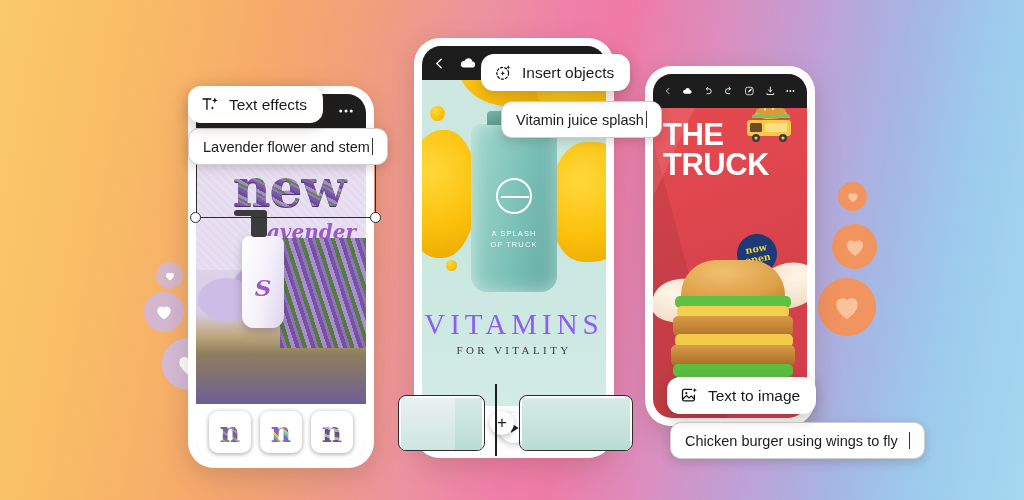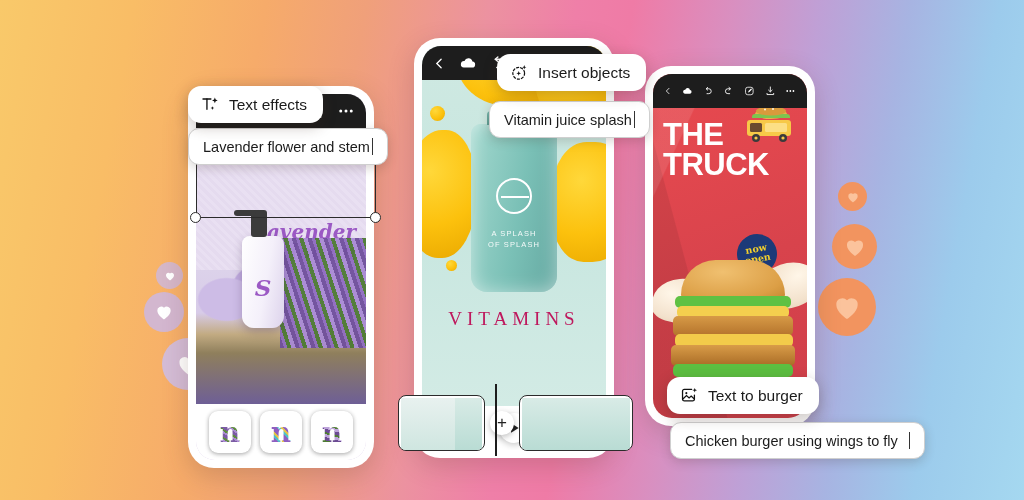--- a/index.html
+++ b/index.html
@@ -185,21 +185,21 @@
     position:absolute; left:50%; top:54px; transform:translateX(-50%);
     width:36px; height:36px; border-radius:50%; border:2.2px solid #fff;
   }
   .jar-logo::after { content:""; position:absolute; left:3px; top:16px; width:28px; height:2.2px; background:#fff; }
   .jar-txt {
     position:absolute; left:0; right:0; top:104px; text-align:center;
     color:rgba(255,255,255,.92); font-size:7.5px; letter-spacing:1.1px; line-height:11px;
   }
   .vit-title {
     position:absolute; left:0; right:0; top:262px; text-align:center;
-    font-family:"Liberation Serif", serif; font-size:19px; letter-spacing:5px; color:#be185d;
+    font-family:"Liberation Serif", serif; font-size:29px; letter-spacing:5px; color:#8b5cf6;
   }
   .vit-sub {
     position:absolute; left:0; right:0; top:298px; text-align:center;
     font-family:"Liberation Serif", serif; font-size:11px; letter-spacing:3.4px; color:#3a3a3a;
   }
   .vid-ctrl {
     position:absolute; left:0; right:0; bottom:0; height:44px;
     background:#fff; display:flex; align-items:center; justify-content:center; gap:24px;
     font-size:12.5px; color:#222; z-index:7;
   }
@@ -302,20 +302,21 @@
   <svg width="32" height="32" viewBox="0 0 24 24">
     <path d="M12 21s-8-5.2-8-10.4A4.6 4.6 0 0 1 12 7a4.6 4.6 0 0 1 8 3.6C20 15.8 12 21 12 21z" fill="#fbc39c"></path>
   </svg>
 </div>
 
 <div class="phone" id="phone-left">
   <div class="screen">
     <div class="lav-bg"></div>
     <div class="lav-paper"></div>
 
+    <div class="new-word">new</div>
 
     <div class="lav-sub">
       <div>lavender</div>
       <div>lotion</div>
     </div>
 
     <div class="lav-photo">
       <div class="lav-flowers"></div>
       <div class="bottle">
         <div class="bottle-logo">S</div>
@@ -392,25 +393,26 @@
     <div class="splash" style="left:-18px; top:84px; width:72px; height:128px; border-radius:56% 44% 50% 50%;"></div>
     <div class="splash" style="left:130px; top:96px; width:84px; height:120px; border-radius:46% 54% 58% 42%;"></div>
     <div class="splash" style="left:8px; top:60px; width:15px; height:15px;"></div>
     <div class="splash" style="left:24px; top:214px; width:11px; height:11px;"></div>
     <div class="splash" style="left:176px; top:68px; width:9px; height:9px;"></div>
 
     <div class="jar">
       <div class="jar-logo"></div>
       <div class="jar-txt">
         <div>A SPLASH</div>
-        <div>OF SPLASH</div>
+        <div>OF TRUCK</div>
       </div>
     </div>
 
     <div class="vit-title">VITAMINS</div>
+    <div class="vit-sub">FOR VITALITY</div>
 
     <div class="vid-ctrl">
       <span>0:03</span>
       <span class="play-btn">
         <svg viewBox="0 0 24 24">
             <path d="M7 4l13 8-13 8z" fill="#222"></path>
           </svg>
       </span>
       <span>0:09</span>
     </div>
@@ -430,32 +432,32 @@
         <svg viewBox="0 0 24 24" fill="none" stroke="#fff" stroke-width="1.9" stroke-linecap="round">
           <path d="M8 7H13a5.5 5.5 0 0 1 0 11h-4"></path>
             <path d="M10.5 4L7 7l3.5 3"></path>
           </svg>
       </span>
       <div class="sp"></div>
     </div>
   </div>
 </div>
 
-<div class="pill" style="left:497px; top:54px;text-align:right;">
+<div class="pill" style="left:481px; top:54px;text-align:right;">
   <span class="pico">
     <svg viewBox="0 0 24 24" fill="none" stroke="#111" stroke-width="1.6" stroke-linecap="round">
       <circle cx="11" cy="13" r="7.4" stroke-dasharray="2.6 2.6"></circle>
       <path d="M11 10.2l.8 2.1 2.1.8-2.1.8-.8 2.1-.8-2.1-2.1-.8 2.1-.8z" fill="#111" stroke="none"></path>
       <path d="M18 2.6l.75 2 2 .75-2 .75-.75 2-.75-2-2-.75 2-.75z" fill="#111" stroke="none"></path>
     </svg>
   </span>
   <span>Insert objects</span>
 </div>
 
-<div class="field" style="left:489px; top:101px;">
+<div class="field" style="left:501px; top:101px;">
   <span>Vitamin juice splash</span>
   <span class="caret"></span>
 </div>
 
 <div id="timeline">
   <div class="clipgroup">
     <div class="clip a"></div>
     <div class="clip a"></div>
     <div class="clip b"></div>
   </div>
@@ -565,19 +567,19 @@
 <div class="pill" style="left:667px; top:377px;">
   <span class="pico">
     <svg viewBox="0 0 24 24" fill="none" stroke="#111" stroke-width="1.6" stroke-linecap="round">
       <path d="M3.2 6.4A2.2 2.2 0 0 1 5.4 4.2h9.4"></path>
       <path d="M3.2 6.4v10.2a2.2 2.2 0 0 0 2.2 2.2h10.6a2.2 2.2 0 0 0 2.2-2.2v-5.2"></path>
       <path d="M3.6 16.5l4.6-4.4 3.3 3 2.6-2.4 4.1 3.8"></path>
       <circle cx="8" cy="9" r="1.3" fill="#111" stroke="none"></circle>
       <path d="M18.6 2.4l.8 2.1 2.1.8-2.1.8-.8 2.1-.8-2.1-2.1-.8 2.1-.8z" fill="#111" stroke="none"></path>
     </svg>
   </span>
-  <span>Text to burger</span>
+  <span>Text to image</span>
 </div>
 
 <div class="field" style="left:670px; top:422px;gap:9px;">
   <span>Chicken burger using wings to fly</span>
   <span class="caret"></span>
 </div>
 
 </body></html>

